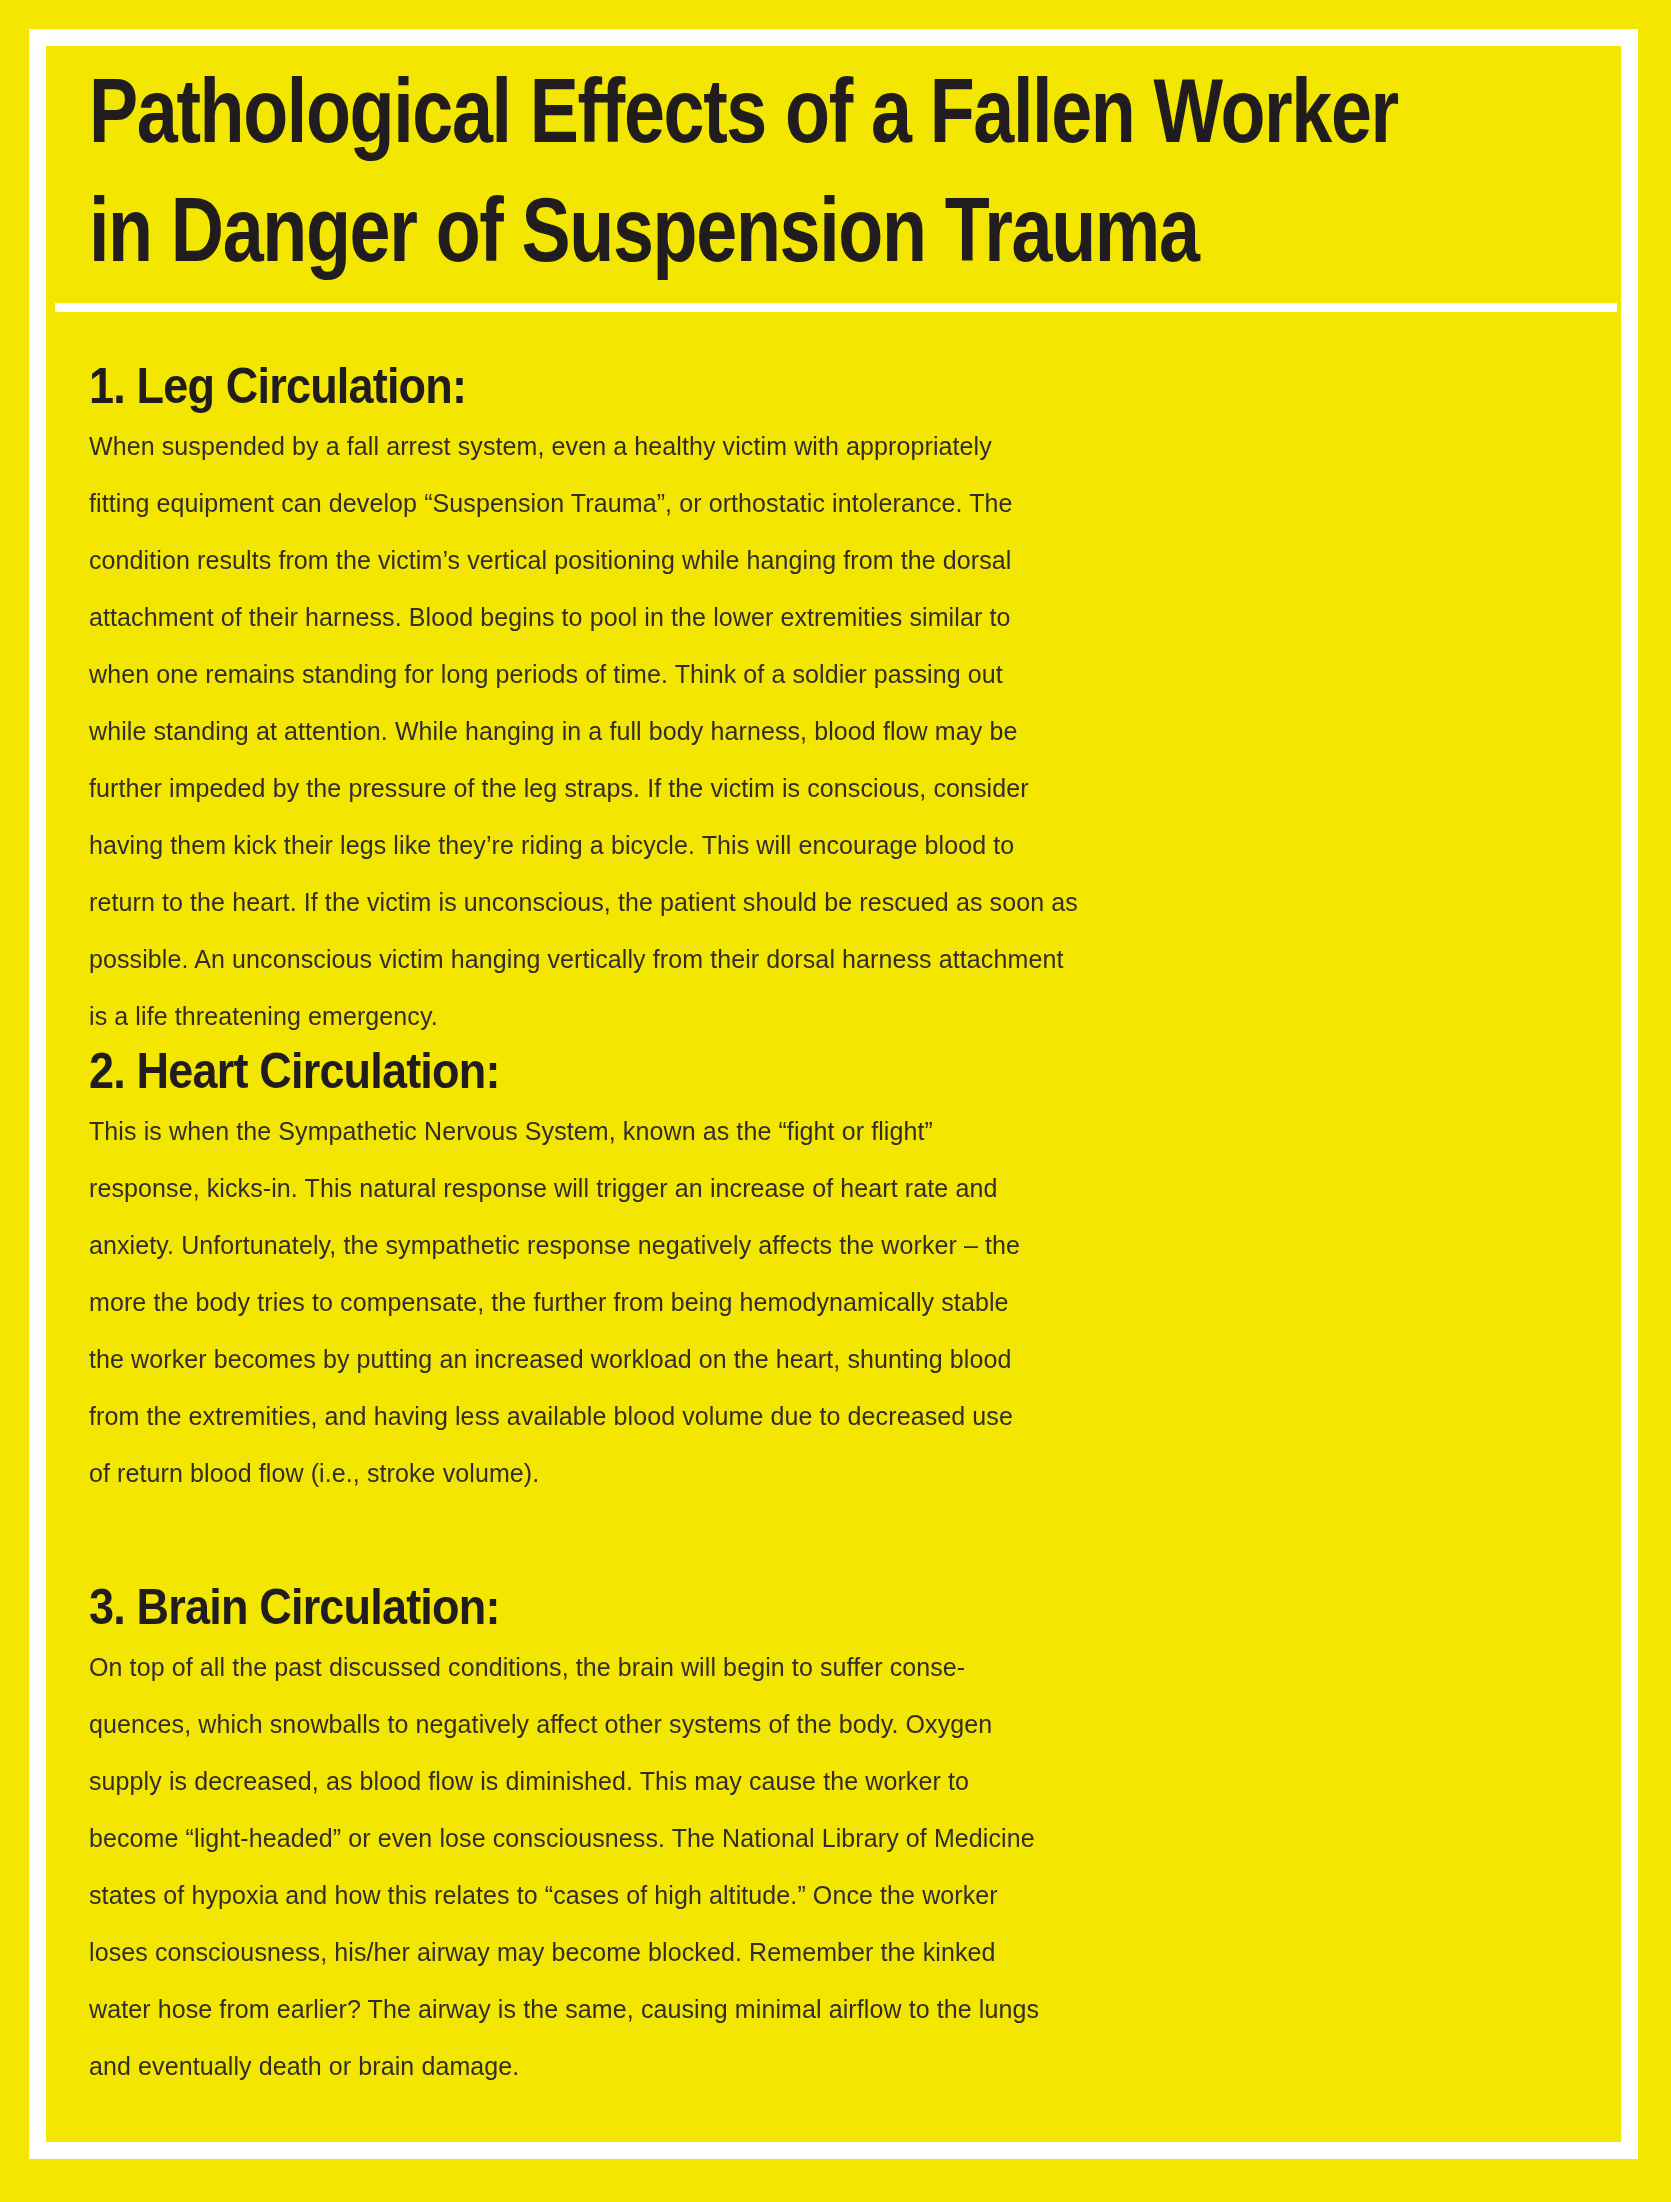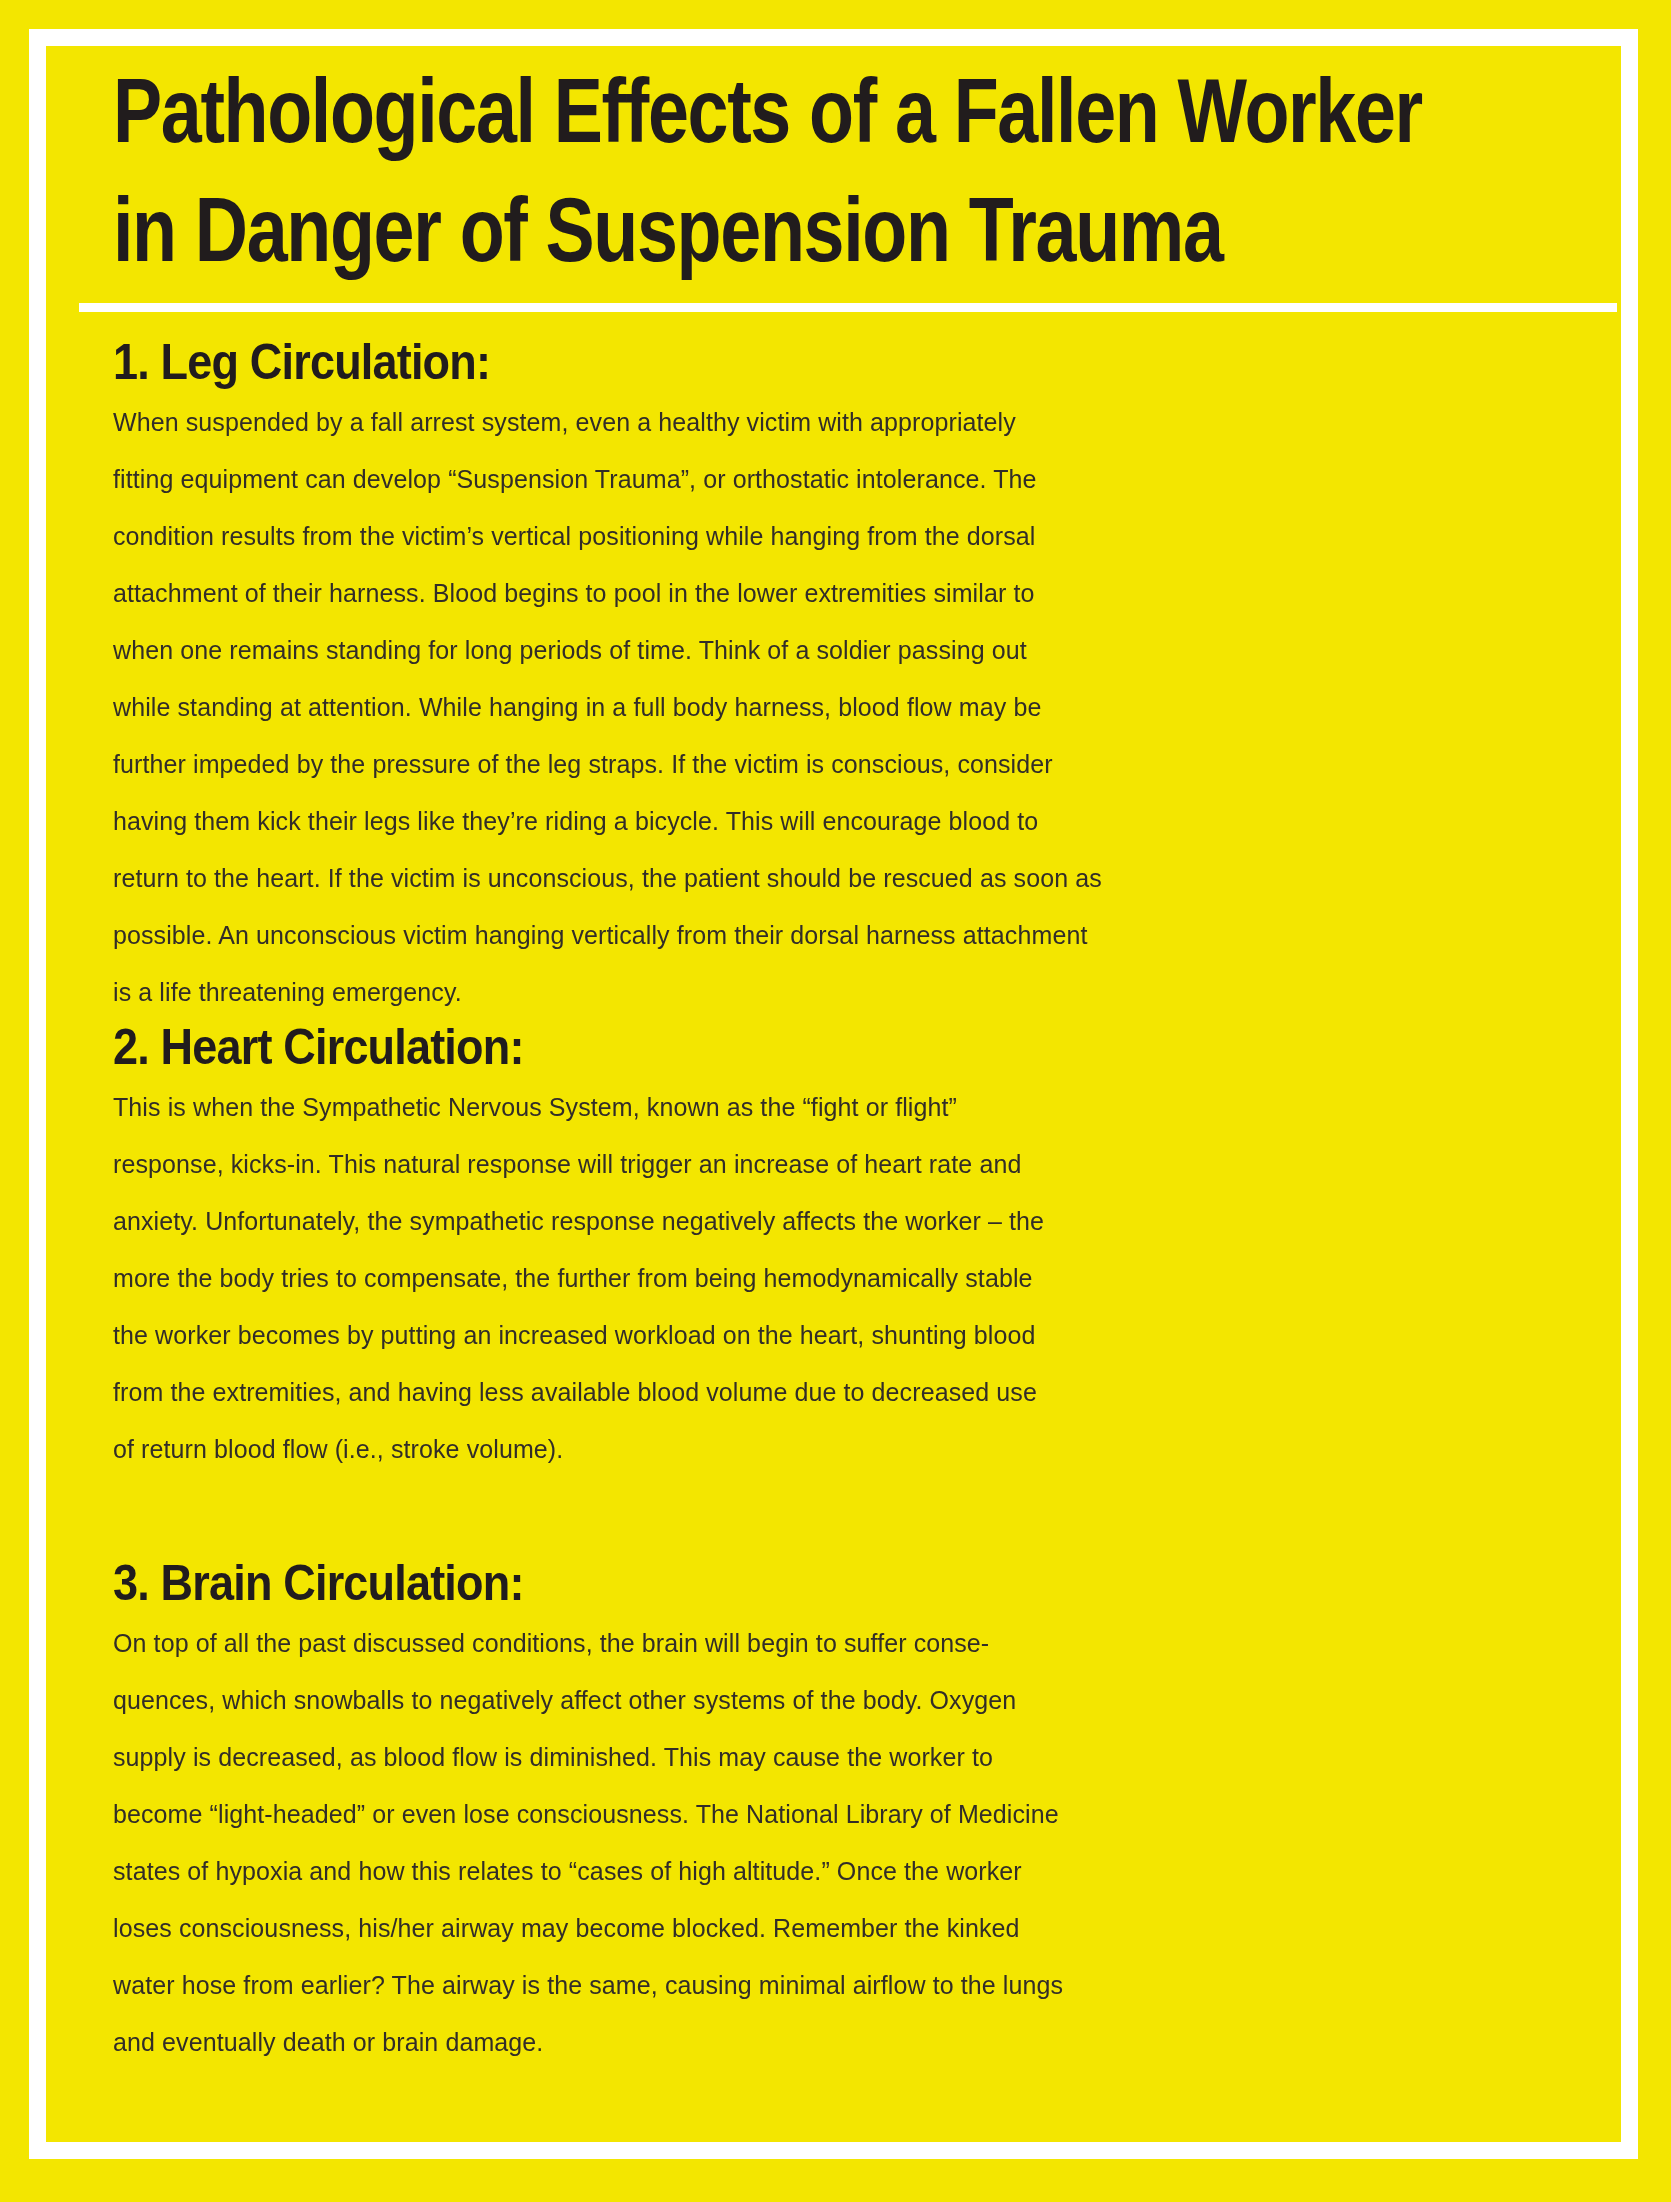--- a/index.html
+++ b/index.html
@@ -18,21 +18,20 @@
     inset: 0;
     box-sizing: border-box;
     background: var(--background, #f3e600);
     padding: 29px 33px 43px 29px;
   }
   .frame {
     box-sizing: border-box;
     height: 100%;
     border: 17px solid var(--frame, #ffffff);
     background: var(--background, #f3e600);
-    padding-left: 24px;
   }
   .content {
     box-sizing: border-box;
     height: 100%;
     padding: 5.2px 12px 0 43px;
     overflow: hidden;
   }
   .title {
     margin: 0;
     color: var(--heading_text, #211c1d);
@@ -63,21 +62,21 @@
     transform-origin: 0 50%;
   }
   .sec p {
     margin: 6px 0 0 0;
     color: var(--body_text, #322d28);
     font-size: 25px;
     line-height: 57px;
     letter-spacing: 0.1px;
     white-space: pre;
   }
-  .sec-1 { margin-top: 24px; }
+  .sec-1 { margin-top: 48px; }
   .sec-2 { }
   .sec-3 { margin-top: 79px; }
 </style>
 </head>
 <body>
 
 <div class="page">
   <div class="frame">
     <div class="content">
 

